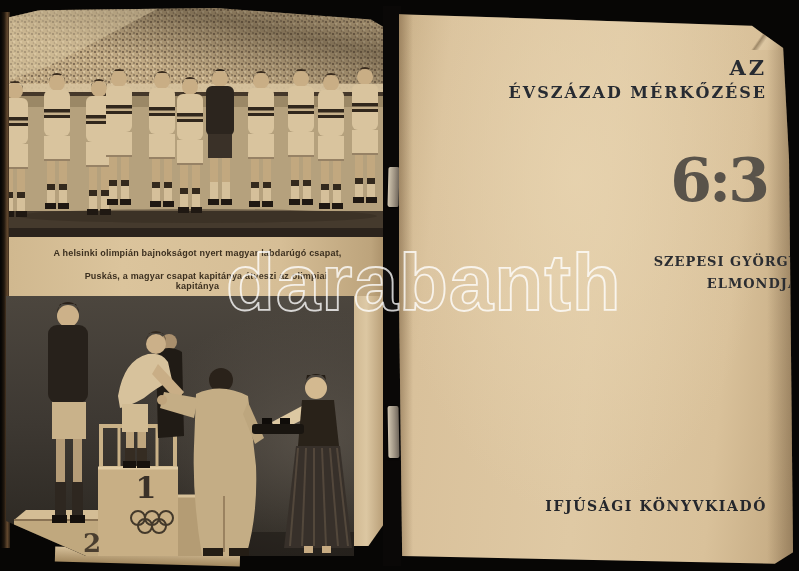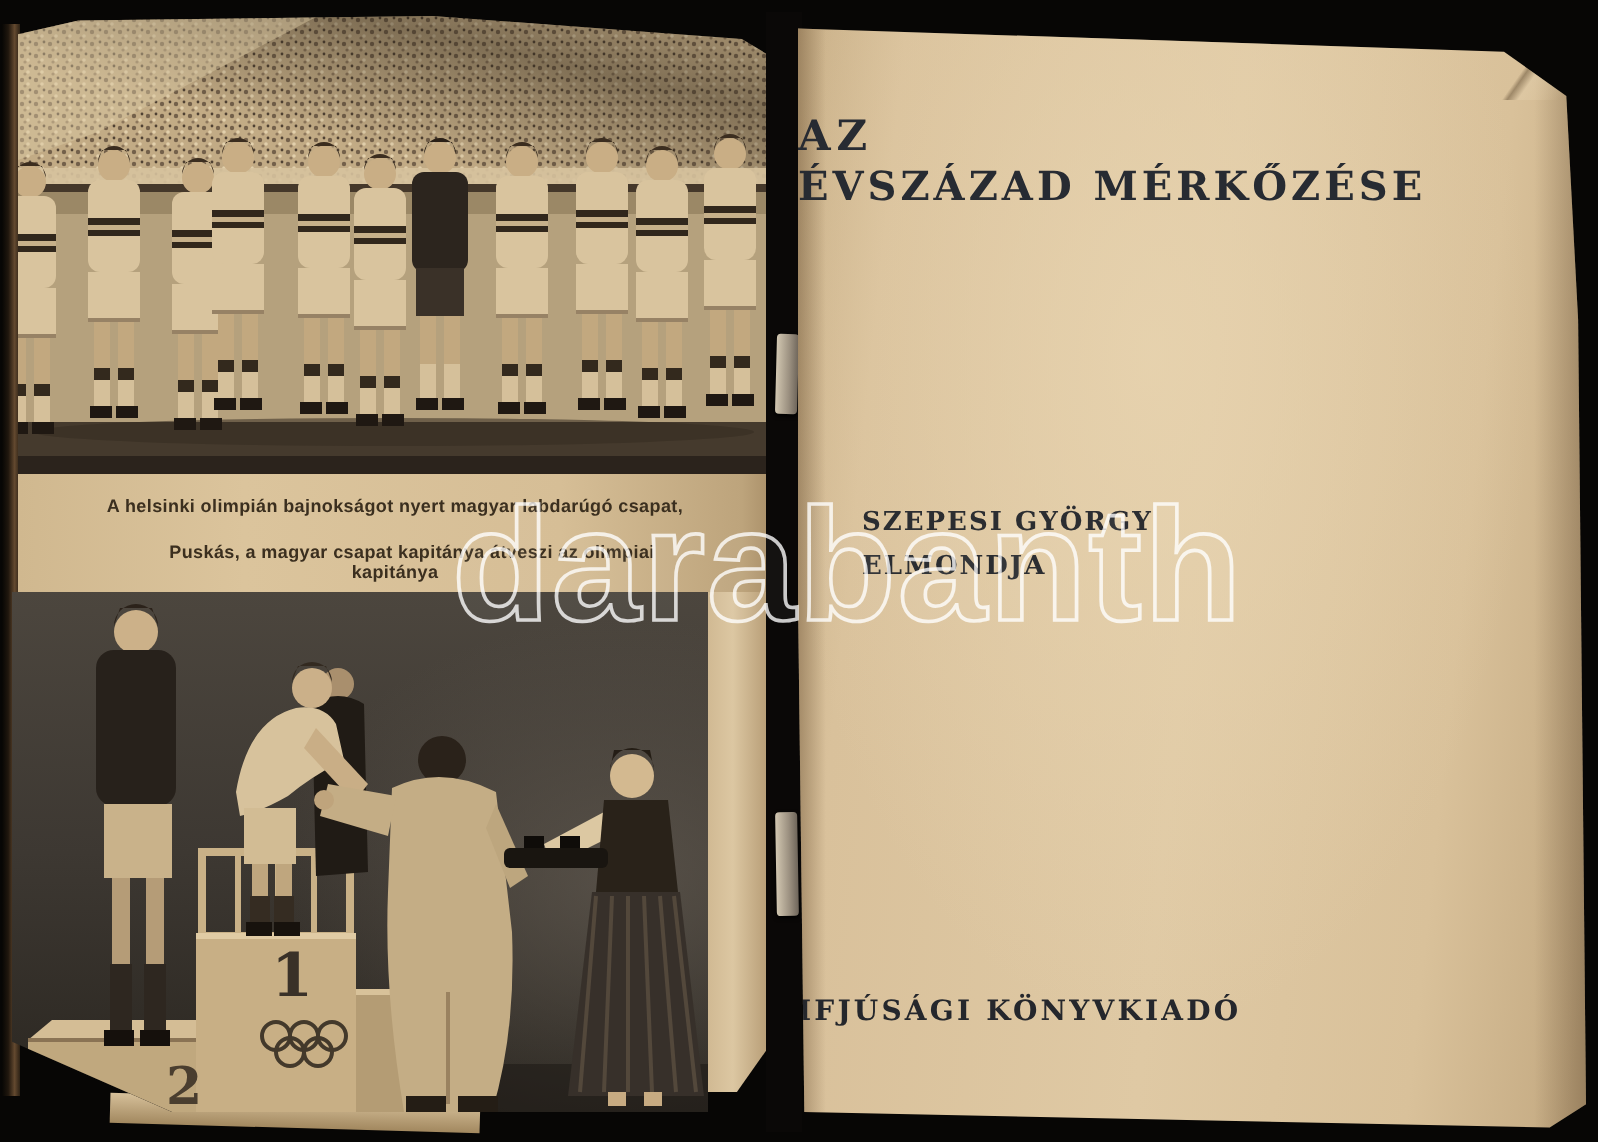--- a/index.html
+++ b/index.html
@@ -57,24 +57,24 @@
       linear-gradient(90deg,rgba(104,78,48,.45) 0,rgba(104,78,48,0) 14px),
       linear-gradient(270deg,rgba(84,62,38,.38) 0,rgba(84,62,38,0) 26px),
       radial-gradient(ellipse at 45% 30%,rgba(232,212,176,.8) 0%,rgba(232,212,176,0) 62%),
       linear-gradient(96deg,#c9b088 0%,#d9c19b 12%,#dfc9a4 50%,#d9c19a 80%,#c4aa82 98%);
     color:#272b32; font-family:"DejaVu Serif", serif;
   }
   .fold-corner{
     position:absolute; right:6px; top:8px; width:46px; height:30px;
     background:linear-gradient(125deg,rgba(0,0,0,0) 46%,rgba(70,52,30,.4) 50%,rgba(225,205,170,.55) 58%,rgba(225,205,170,0) 90%);
   }
-  .rp-text{position:absolute; left:0; width:100%; padding-right:26px; box-sizing:border-box; text-align:left;}
+  .rp-text{position:absolute; left:0; width:100%; padding-right:26px; box-sizing:border-box; text-align:right;}
   .title-block{top:44px;}
   .title-line1{font-size:21px; font-weight:bold; letter-spacing:3px; line-height:24px; margin:0;}
-  .title-line2{font-size:20px; font-weight:bold; letter-spacing:2px; line-height:26px; margin:0;}
+  .title-line2{font-size:16px; font-weight:bold; letter-spacing:2px; line-height:26px; margin:0;}
   .score{top:133px; font-size:60px; font-weight:bold; letter-spacing:-3px; color:#59534a;}
   .subtitle{top:239px; font-size:13px; font-weight:bold; letter-spacing:1px; line-height:21.5px; color:#2b2d31;margin-left:32px;}
   .publisher{top:486px; font-size:14px; font-weight:bold; letter-spacing:1.6px; color:#25272c;}
   
   .watermark{
     position:absolute; left:226px; top:243px; z-index:50;
     font-family:"Liberation Sans", sans-serif; font-size:80px; font-weight:700;
     letter-spacing:1px; line-height:1; color:rgba(255,255,255,0.05);
     -webkit-text-stroke:1.8px rgba(255,255,255,0.92);
     opacity:.85; pointer-events:none;
@@ -286,20 +286,21 @@
     <div class="staple staple-top"></div>
     <div class="staple staple-bottom"></div>
   </div>
 
   <div class="right-page">
     <div class="fold-corner"></div>
     <div class="rp-text title-block">
       <p class="title-line1">AZ</p>
       <p class="title-line2">ÉVSZÁZAD MÉRKŐZÉSE</p>
     </div>
+    <div class="rp-text score">6:3</div>
     <div class="rp-text subtitle">
       <div>SZEPESI GYÖRGY</div>
       <div>ELMONDJA</div>
     </div>
     <div class="rp-text publisher">IFJÚSÁGI KÖNYVKIADÓ</div>
   </div>
 
   <div class="watermark">darabanth</div>
 
 </div>

